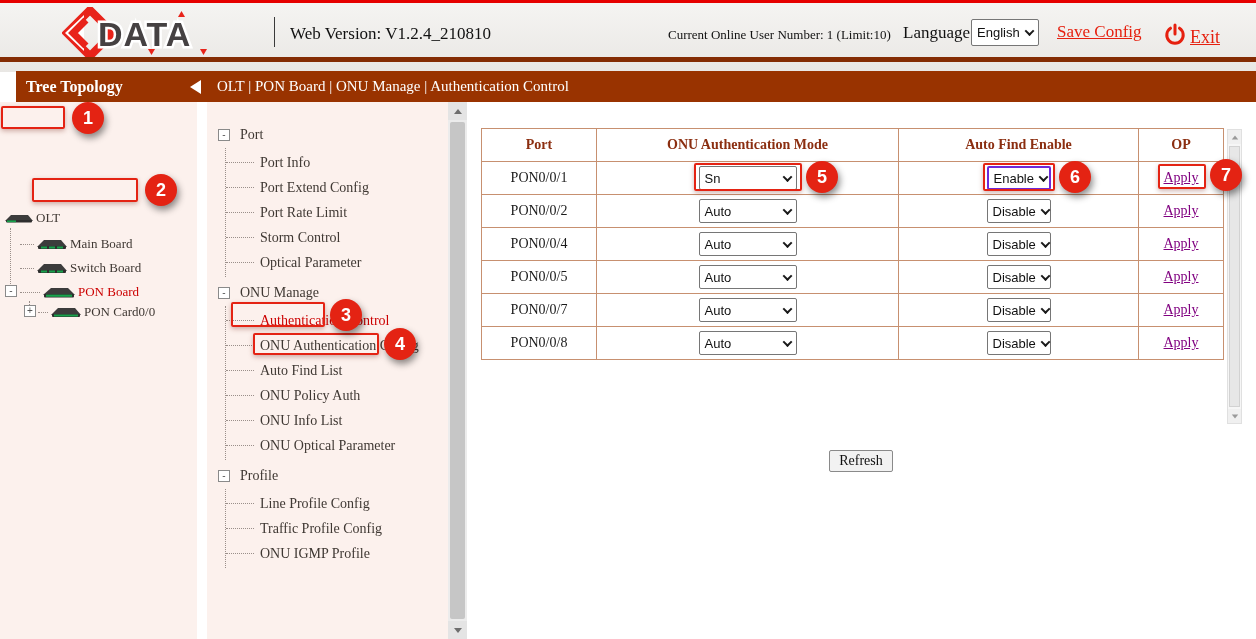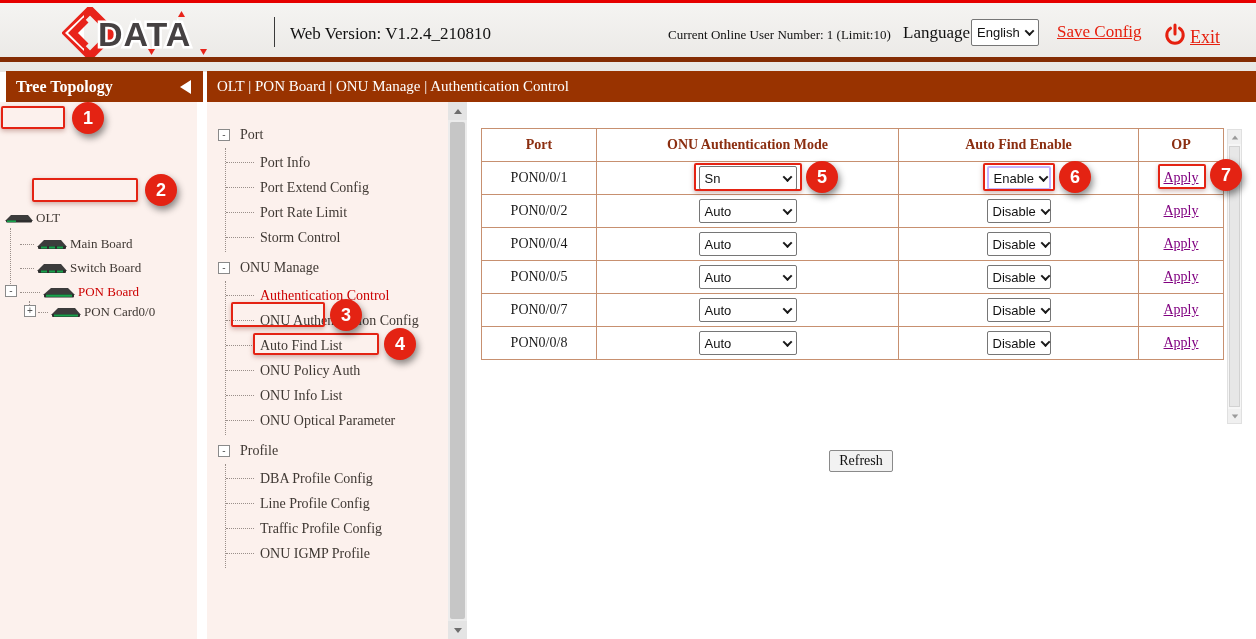--- a/index.html
+++ b/index.html
@@ -22,27 +22,27 @@
                  text-decoration:underline; cursor:pointer; }
   .power-icon  { position:absolute; left:1164px; top:19px; }
   .exit-link   { position:absolute; left:1190px; top:24px; font-size:18px; color:#e6200f;
                  text-decoration:underline; cursor:pointer; }
 
   
   .sel { display:inline-flex; align-items:center; justify-content:space-between;
          background:#fff; border:1px solid #767676; border-radius:2px;
          font-family:"Liberation Sans", sans-serif; font-size:13px; color:#111;
          padding:2px 5px; height:24px; cursor:pointer; }
-  .sel.focused { border:2px solid #c4b5fd; }
+  .sel.focused { border:2px solid #6d28d9; }
   .chev { width:7px; height:7px; border-left:2px solid #1a1a1a; border-bottom:2px solid #1a1a1a;
           transform:rotate(-45deg) translate(1px,-1px); flex:0 0 auto; margin-left:6px; }
   .w96 { width:98px; } .w62 { width:64px; } .w66 { width:68px; height:27px; }
 
   
-  .tree-header { position:absolute; left:6px; top:71px; width:197px; height:31px; background:#993300;
+  .tree-header { position:absolute; left:16px; top:71px; width:197px; height:31px; background:#993300;
                  color:#fff; font-size:16px; font-weight:bold; display:flex; align-items:center;
                  padding-left:10px; }
   .collapse-tri { position:absolute; right:12px; top:9px; width:0; height:0;
                   border-top:7px solid transparent; border-bottom:7px solid transparent;
                   border-right:11px solid #fff; cursor:pointer; }
   .breadcrumb { position:absolute; left:207px; top:71px; width:1049px; height:31px; background:#993300;
                 color:#fff; font-size:15px; display:flex; align-items:center; padding-left:10px; }
 
   
   .sidebar { position:absolute; left:0; top:102px; width:197px; height:537px; background:#fcf1ed;
@@ -233,20 +233,24 @@
             <span>Port Extend Config</span>
           </div>
         <div class="nav-child">
             <span class="dash"></span>
             <span>Port Rate Limit</span>
           </div>
         <div class="nav-child">
             <span class="dash"></span>
             <span>Storm Control</span>
           </div>
+        <div class="nav-child">
+            <span class="dash"></span>
+            <span>Optical Parameter</span>
+          </div>
       </div>
     </div>
 
     <div class="nav-group">
       <div class="nav-root">
         <span class="nbox">
             <span>-</span>
           </span>
         <span class="nlabel">ONU Manage</span>
       </div>
@@ -279,24 +283,20 @@
     </div>
 
     <div class="nav-group">
       <div class="nav-root">
         <span class="nbox">
             <span>-</span>
           </span>
         <span class="nlabel">Profile</span>
       </div>
       <div class="nav-children">
-        <div class="nav-child">
-            <span class="dash"></span>
-            <span>DBA Profile Config</span>
-          </div>
         <div class="nav-child">
             <span class="dash"></span>
             <span>Line Profile Config</span>
           </div>
         <div class="nav-child">
             <span class="dash"></span>
             <span>Traffic Profile Config</span>
           </div>
         <div class="nav-child">
             <span class="dash"></span>

